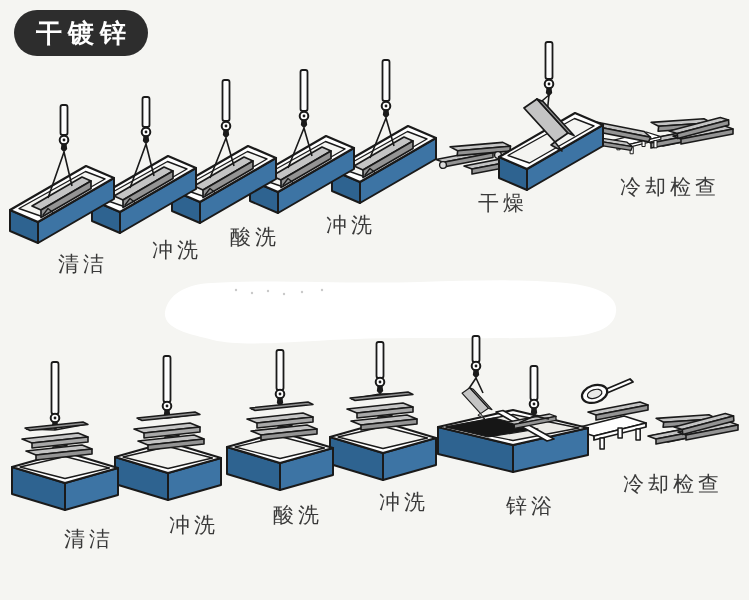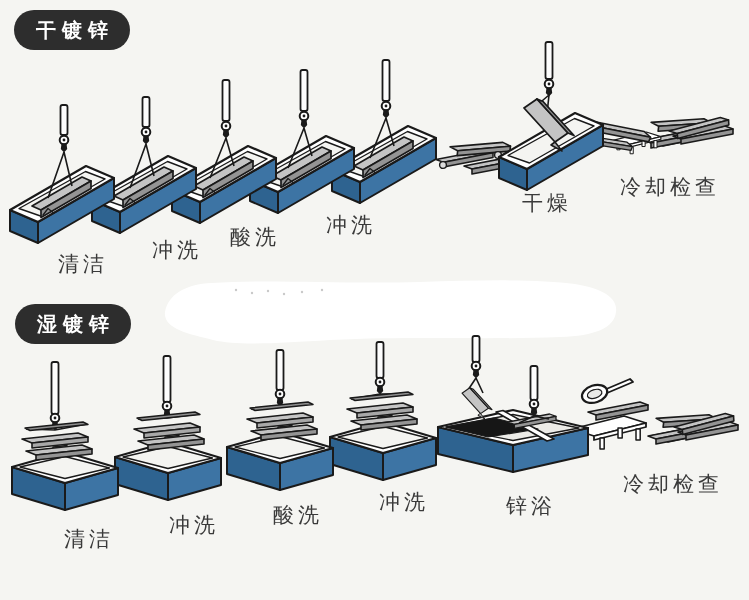--- a/index.html
+++ b/index.html
@@ -6,21 +6,21 @@
     --bg:#f5f5f2; --badge-bg:#2d2d2d; --badge-text:#ffffff;
     --tank-blue:#3d74a4; --tank-blue-dark:#2e6390;
     --steel:#c4c4c4; --steel-mid:#b0b0b0; --steel-dark:#949494;
     --outline:#1a1a1a; --label:#3a3a3a; --zinc-dark:#161616; --white:#ffffff;
   }
   html,body{margin:0;padding:0;background:var(--bg);}
   .stage{position:relative;width:749px;height:600px;background:var(--bg);
          overflow:hidden;font-family:"Liberation Sans","DejaVu Sans",sans-serif;}
   .stage svg{position:absolute;left:0;top:0;}
   .badge{position:absolute;background:var(--badge-bg);color:var(--badge-text);
-         border-radius:26px;font-size:20px;font-weight:bold;letter-spacing:6px;
+         border-radius:26px;font-size:26px;font-weight:bold;letter-spacing:6px;
          padding:10px 16px 10px 22px;line-height:1;white-space:nowrap;}
   .lbl{position:absolute;color:var(--label);font-size:21px;letter-spacing:4px;
        font-weight:500;white-space:nowrap;}
   .o{stroke:var(--outline);stroke-linejoin:round;stroke-linecap:round;}
   .pole{fill:#fdfdfd;stroke:var(--outline);stroke-width:1.8;}
   .sling{stroke:var(--outline);stroke-width:1.6;fill:none;}
 </style>
 </head>
 <body>
 
@@ -247,27 +247,26 @@
       <use href="#tankS" transform="translate(12,452)"></use>
       <rect class="pole" x="51.5" y="362" width="7" height="52" rx="2"></rect>
       <use href="#pulley" transform="translate(55,418)"></use>
       <path class="sling" d="M55,430 L26,429 M55,430 L87,424"></path>
       <use href="#ibeam" transform="translate(22,432)"></use>
     </g>
   </g>
 </svg>
 
   <div class="badge" style="left:14px;top:10px;">干镀锌</div>
-  <div class="badge" style="left:15px;top:304px;">湿镀锌</div>
 
   <span class="lbl" style="left:58px;top:250px;">清洁</span>
   <span class="lbl" style="left:152px;top:236px;">冲洗</span>
   <span class="lbl" style="left:230px;top:223px;">酸洗</span>
   <span class="lbl" style="left:326px;top:211px;">冲洗</span>
-  <span class="lbl" style="left:522px;top:189px;">干燥</span>
+  <span class="lbl" style="left:478px;top:189px;">干燥</span>
   <span class="lbl" style="left:620px;top:173px;">冷却检查</span>
 
   <span class="lbl" style="left:64px;top:525px;">清洁</span>
   <span class="lbl" style="left:169px;top:511px;">冲洗</span>
   <span class="lbl" style="left:273px;top:501px;">酸洗</span>
   <span class="lbl" style="left:379px;top:488px;">冲洗</span>
   <span class="lbl" style="left:506px;top:492px;">锌浴</span>
   <span class="lbl" style="left:623px;top:470px;">冷却检查</span>
 
 </div>

